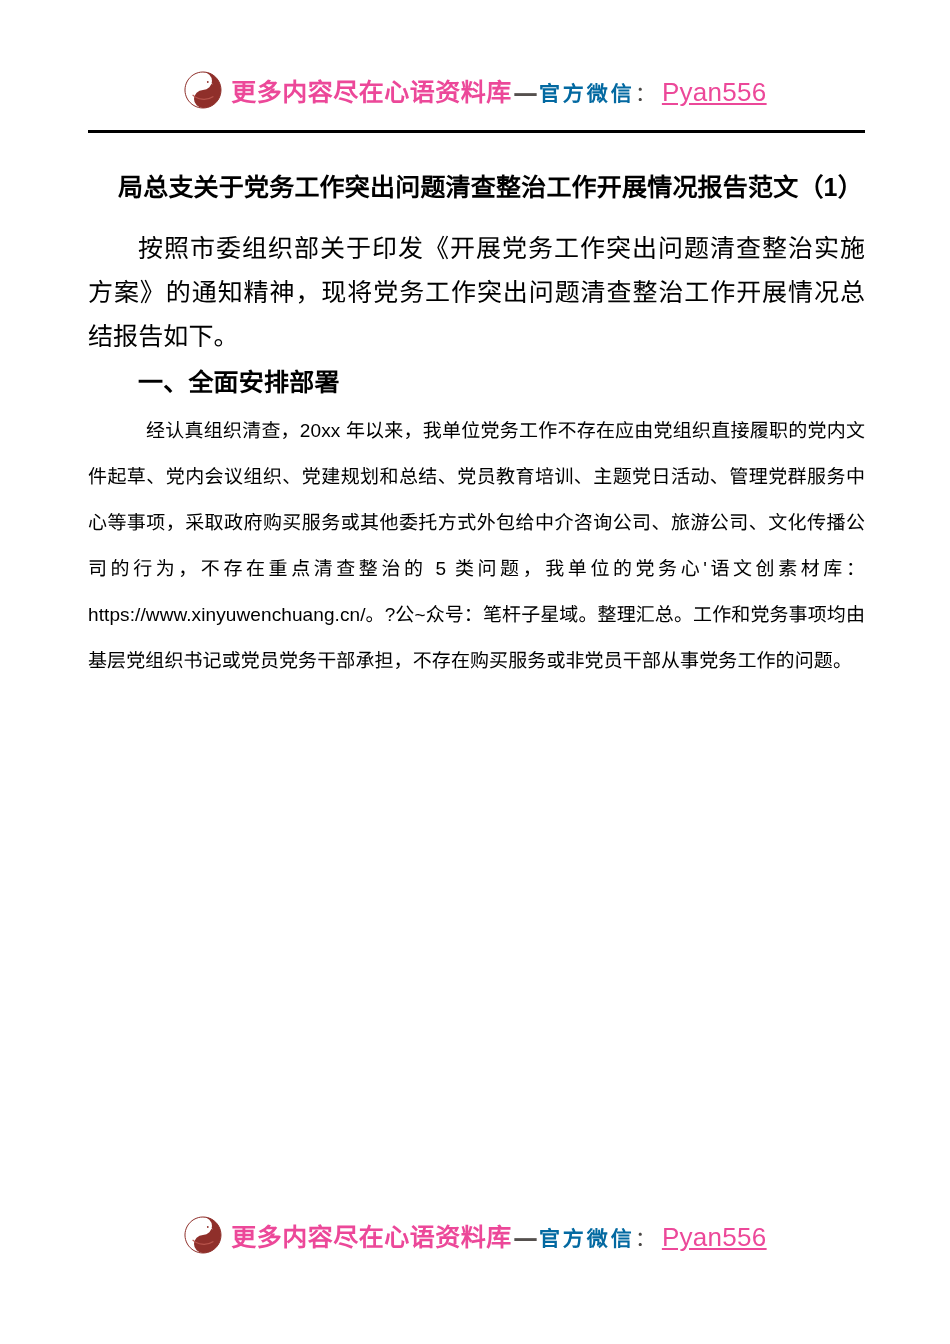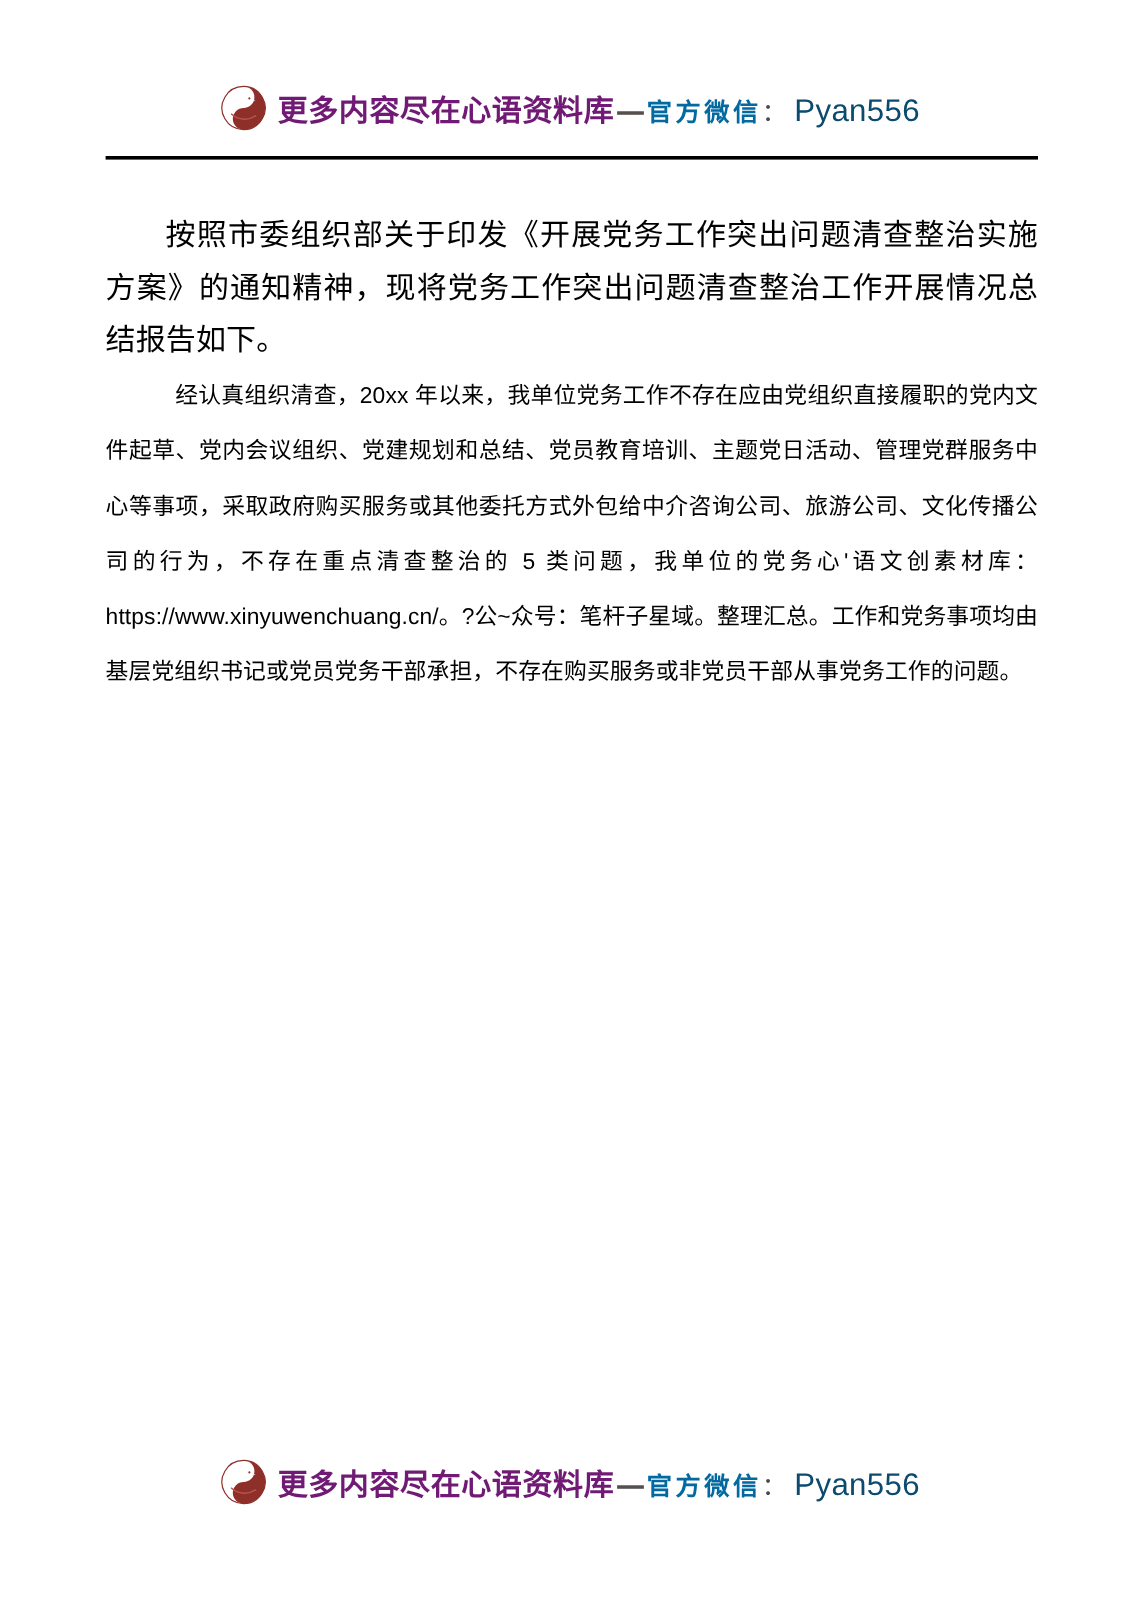--- a/index.html
+++ b/index.html
@@ -48,21 +48,21 @@
     display: flex;
     align-items: baseline;
     white-space: nowrap;
   }
 
   .wm-cn {
     font-family: Liberation Sans, sans-serif;
     font-weight: bold;
     font-size: 25px;
     letter-spacing: 0.5px;
-    color: #701a75;
+    color: #ec4899;
   }
   .wm-dash {
     font-family: "DejaVu Serif", "Liberation Serif", serif;
     font-weight: bold;
     font-size: 25px;
     color: #55504e;
     margin: 0 1px;
   }
   .wm-wechat {
     font-family: "DejaVu Serif", "Liberation Serif", serif;
@@ -73,21 +73,22 @@
   }
   .wm-colon {
     font-size: 21px;
     color: #4a4745;
     margin-right: 6px;
   }
   .wm-id {
     font-family: "Liberation Sans", sans-serif;
     font-size: 26px;
     letter-spacing: 0.3px;
-    color: #0c4a6e;
+    color: #ec4899;
+    text-decoration: underline;
   }
 
   
   .header-rule {
     position: absolute;
     left: 88px;
     top: 122px;
     width: 777px;
     height: 3px;
     background: #000000;
@@ -165,24 +166,26 @@
       <span class="wm-wechat">官方微信</span>
       <span class="wm-colon">：</span>
       <span class="wm-id">Pyan556</span>
     </span>
   </div>
 
   <hr class="header-rule">
 
   <div class="doc">
 
+    <h1 class="doc-title">局总支关于党务工作突出问题清查整治工作开展情况报告范文（1）</h1>
     <div class="gap-title"></div>
 
     <p class="para">按照市委组织部关于印发《开展党务工作突出问题清查整治实施方案》的通知精神，现将党务工作突出问题清查整治工作开展情况总结报告如下。</p>
 
+    <h2 class="heading">一、全面安排部署</h2>
 
 
 
     <div class="gap-sm"></div>
 
     <p class="para-small">经认真组织清查，20xx 年以来，我单位党务工作不存在应由党组织直接履职的党内文件起草、党内会议组织、党建规划和总结、党员教育培训、主题党日活动、管理党群服务中心等事项，采取政府购买服务或其他委托方式外包给中介咨询公司、旅游公司、文化传播公司的行为，不存在重点清查整治的 5 类问题，我单位的党务心'语文创素材库：https://www.xinyuwenchuang.cn/。?公~众号：笔杆子星域。整理汇总。工作和党务事项均由基层党组织书记或党员党务干部承担，不存在购买服务或非党员干部从事党务工作的问题。</p>
 
     <div class="gap-sm"></div>
 
 

